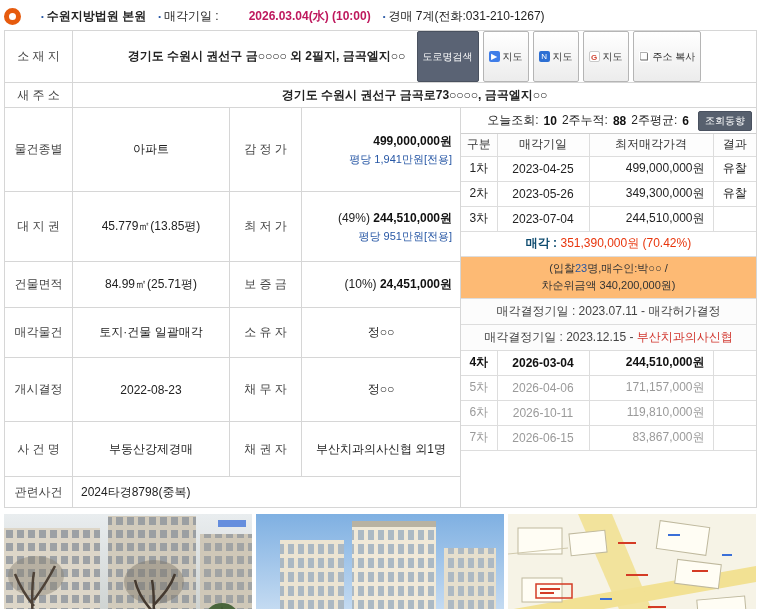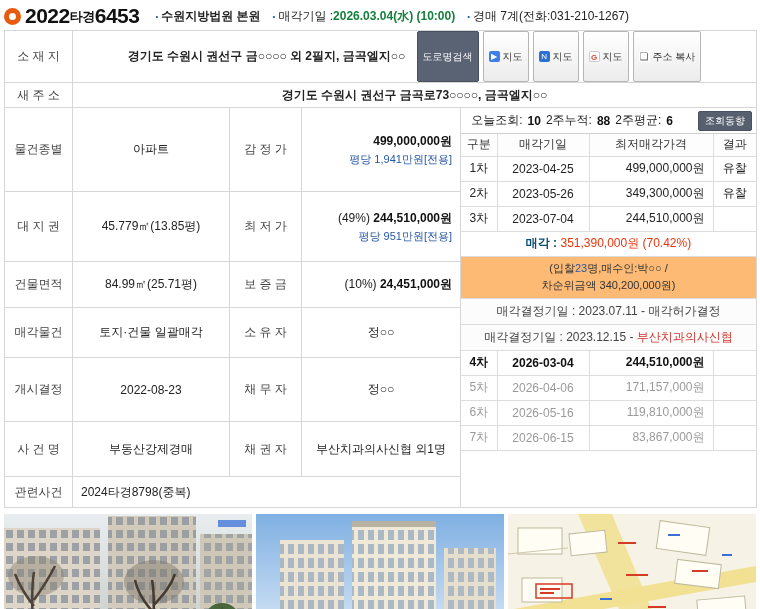--- a/index.html
+++ b/index.html
@@ -16,21 +16,21 @@
     width:17px; height:17px; border-radius:50%;
     border:5px solid #e65b0e; background:#fff; margin-right:4px; flex:0 0 auto;
   }
   .case-title { font-size:21px; font-weight:bold; color:#111; letter-spacing:-0.5px; }
   .case-type { font-size:13px; vertical-align:2px; }
   .top-info { margin-left:16px; font-size:12px; display:flex; align-items:center; gap:12px; }
   .tb-item { display:inline-flex; align-items:center; }
   .bullet { color:#2757a5; font-size:8px; margin-right:3px; }
   .b { font-weight:bold; }
   .blue { color:#2757a5; }
-  .navy { color:#15803d; }
+  .navy { color:#be185d;margin-left:30px; }
   .red { color:#e8350c; }
 
   
   table.main { border-collapse:collapse; width:752px; table-layout:fixed; border:1px solid #b9b9b9; }
   .main td { border:1px solid #d6d6d6; font-size:12px; padding:0 4px; text-align:center; vertical-align:middle; color:#222; }
   .main td.lbl { color:#444; }
   .h26{height:26px} .h25{height:25px} .h84{height:84px} .h70{height:70px}
   .h46{height:46px} .h50{height:50px} .h64{height:64px} .h55{height:55px} .h31{height:31px}
   .addr-val { text-align:left; padding-left:8px; font-weight:bold; white-space:nowrap; overflow:hidden; }
   .addr-btns { display:inline-flex; gap:4px; margin-left:8px; vertical-align:middle; }
@@ -50,21 +50,21 @@
   .p-main b { color:#111; }
   .p-per { font-size:11px; margin-top:2px; }
   .left-val { text-align:left !important; padding-left:8px !important; }
 
   
   td.panel-cell { padding:0 !important; vertical-align:top !important; }
   .stats { height:26px; display:flex; align-items:center; justify-content:flex-end;
     gap:5px; padding:0 4px; font-size:12px; border-bottom:1px solid #cfcfcf; }
   .stats b { color:#111; }
   .btn-trend { font-family:inherit; font-size:10px; color:#fff; background:#57606e;
-    border:1px solid #49515f; border-radius:2px; padding:2px 6px; margin-left:20px; cursor:pointer; }
+    border:1px solid #49515f; border-radius:2px; padding:2px 6px; margin-left:4px; cursor:pointer; }
   table.sched { border-collapse:collapse; width:100%; table-layout:fixed; }
   .sched td { border:1px solid #ddd; font-size:12px; text-align:center; padding:0 2px; }
   .sched tr td:first-child { border-left:none; }
   .sched tr td:last-child { border-right:none; }
   .sched tr:first-child td { border-top:none; }
   .sched tr { height:25px; }
   tr.sh { height:22px; }
   tr.sh td { color:#333; background:#fdfdfd; }
   .sched td.pr { text-align:right; padding-right:8px; }
   tr.sold td { color:#e8350c; }
@@ -82,21 +82,20 @@
   .photo { margin:0; width:248px; height:130px; overflow:hidden; flex:0 0 auto; cursor:pointer; }
   .photo svg { display:block; }
 </style>
 </head>
 <body>
 
 <div class="page">
 
   <div class="topbar">
     <span class="logo"></span>
-    <span class="case-title"><span>2022</span><span class="case-type">타경</span><span>6453</span></span>
     <span class="top-info">
       <span class="tb-item">
           <span class="bullet">•</span>
           <span class="b">수원지방법원 본원</span>
         </span>
       <span class="tb-item">
           <span class="bullet">•</span>
           <span>매각기일 : </span>
           <span class="b navy">2026.03.04(水) (10:00)</span>
         </span>
@@ -223,21 +222,21 @@
             <td></td>
           </tr>
           <tr class="gray">
             <td>5차</td>
             <td>2026-04-06</td>
             <td class="pr">171,157,000원</td>
             <td></td>
           </tr>
           <tr class="gray">
             <td>6차</td>
-            <td>2026-05-16</td>
+            <td>2026-10-11</td>
             <td class="pr">119,810,000원</td>
             <td></td>
           </tr>
           <tr class="gray">
             <td>7차</td>
             <td>2026-06-15</td>
             <td class="pr">83,867,000원</td>
             <td></td>
           </tr>
         </tbody>

